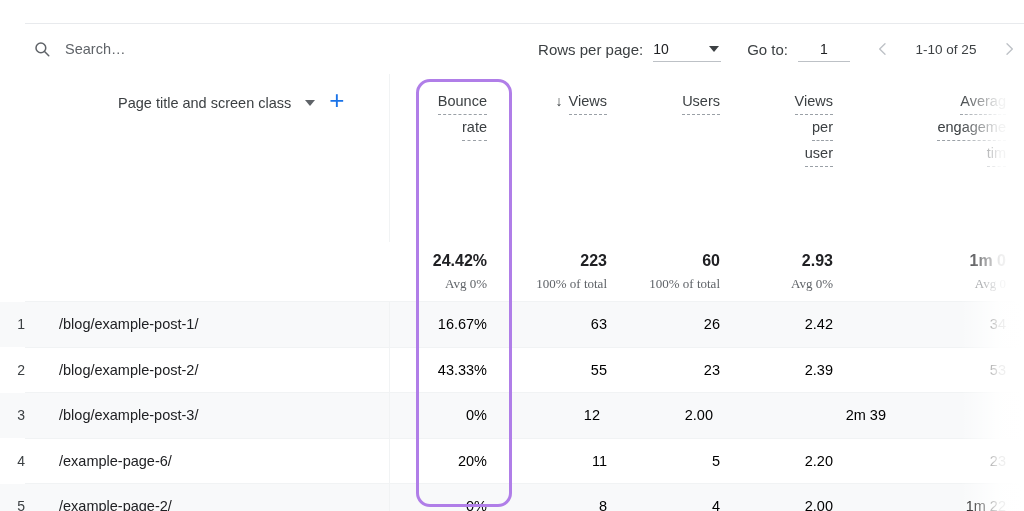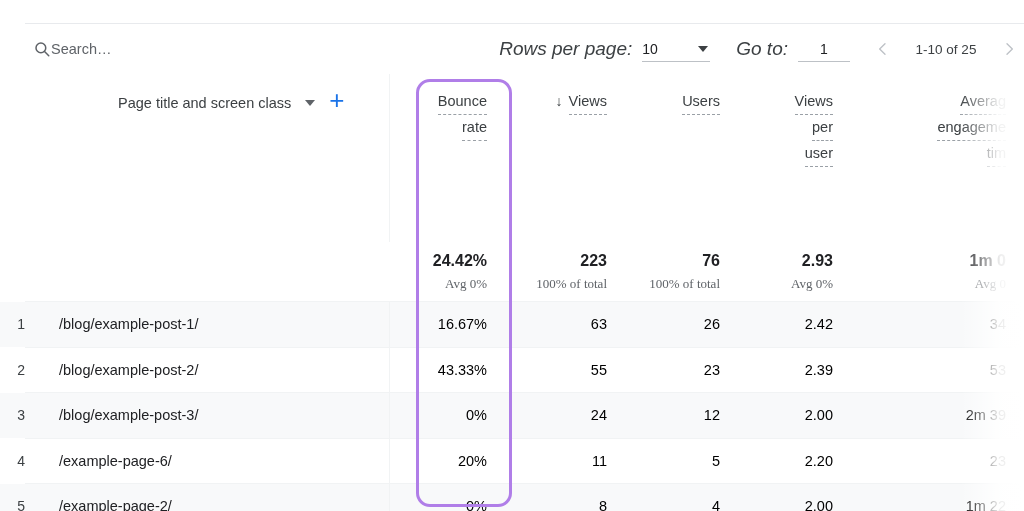--- a/index.html
+++ b/index.html
@@ -33,20 +33,21 @@
     width: 999px;
     height: 51px;
     border-top: 1px solid #e8eaed;
     display: flex;
     align-items: center;
   }
 
   .search-wrap {
     display: flex;
     align-items: center;
+    gap: 14px;
     padding-left: 8px;
     flex: 1 1 auto;
   }
   .search-icon { width: 18px; height: 18px; display: block; flex: 0 0 auto; }
   .search-input {
     border: none;
     outline: none;
     background: transparent;
     font-family: "Liberation Sans", sans-serif;
     font-size: 14.5px;
@@ -56,24 +57,23 @@
   }
   .search-input::placeholder { color: #5f6368; opacity: 1; }
 
   .pager {
     display: flex;
     align-items: center;
     flex: 0 0 auto;
     padding-right: 0px;
   }
   .pager-label {
-    font-size: 19px;
+    font-size: 15px;
     color: #3c4043;
     white-space: nowrap;
-    font-style: italic;
   }
   .rows-select {
     position: relative;
     margin-left: 10px;
     margin-right: 26px;
     width: 68px;
     height: 26px;
     border-bottom: 1px solid #bdc1c6;
     display: flex;
     align-items: center;
@@ -382,21 +382,21 @@
         <span class="sum-value">24.42%</span>
         <span class="sum-sub">Avg 0%</span>
       </div>
 
       <div class="c-views sum-cell">
         <span class="sum-value">223</span>
         <span class="sum-sub">100% of total</span>
       </div>
 
       <div class="c-users sum-cell">
-        <span class="sum-value">76</span>
+        <span class="sum-value">60</span>
         <span class="sum-sub">100% of total</span>
       </div>
 
       <div class="c-vpu sum-cell">
         <span class="sum-value">2.93</span>
         <span class="sum-sub">Avg 0%</span>
       </div>
 
       <div class="c-aet sum-cell">
         <span class="sum-value clip-text">1m 0</span>
@@ -424,21 +424,20 @@
           <div class="c-views cell-num ">55</div>
           <div class="c-users cell-num ">23</div>
           <div class="c-vpu cell-num ">2.39</div>
           <div class="c-aet cell-num clip-text ">53</div>
         </div>
         <div class="rowline ind"></div>
         <div class="row trow odd">
           <div class="c-index cell-index ">3</div>
           <div class="c-dim cell-dim ">/blog/example-post-3/</div>
           <div class="c-bounce cell-num ">0%</div>
-          <div class="c-views cell-num ">24</div>
           <div class="c-users cell-num ">12</div>
           <div class="c-vpu cell-num ">2.00</div>
           <div class="c-aet cell-num clip-text ">2m 39</div>
         </div>
         <div class="rowline ind"></div>
         <div class="row trow even">
           <div class="c-index cell-index ">4</div>
           <div class="c-dim cell-dim ">/example-page-6/</div>
           <div class="c-bounce cell-num ">20%</div>
           <div class="c-views cell-num ">11</div>

